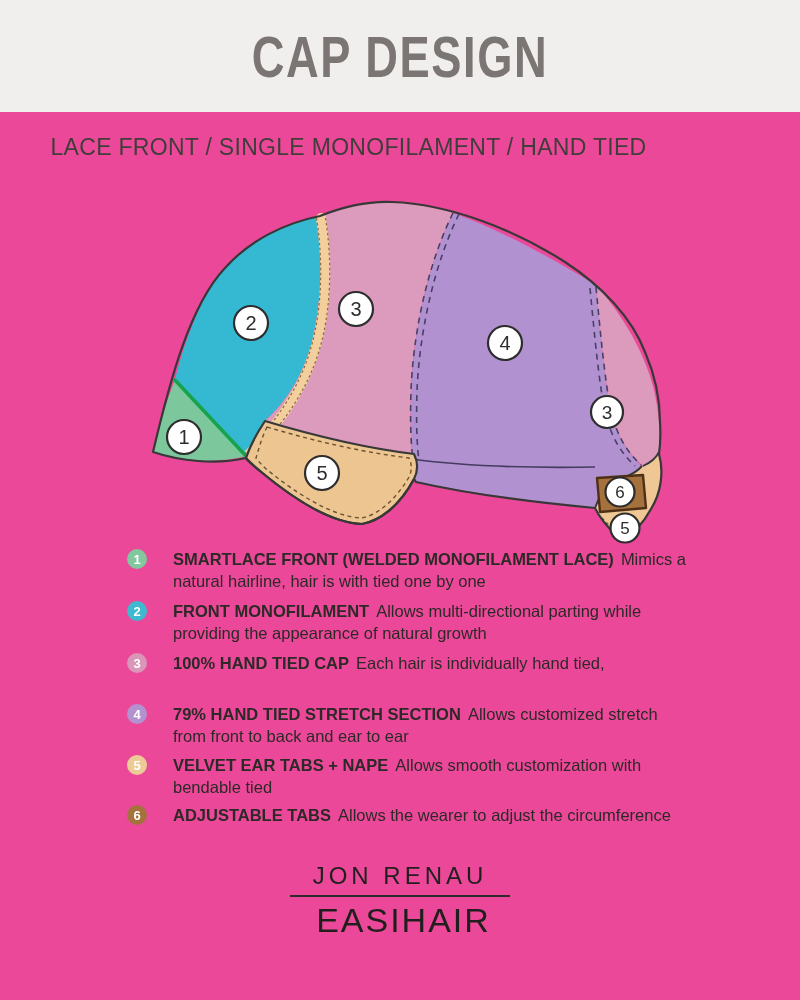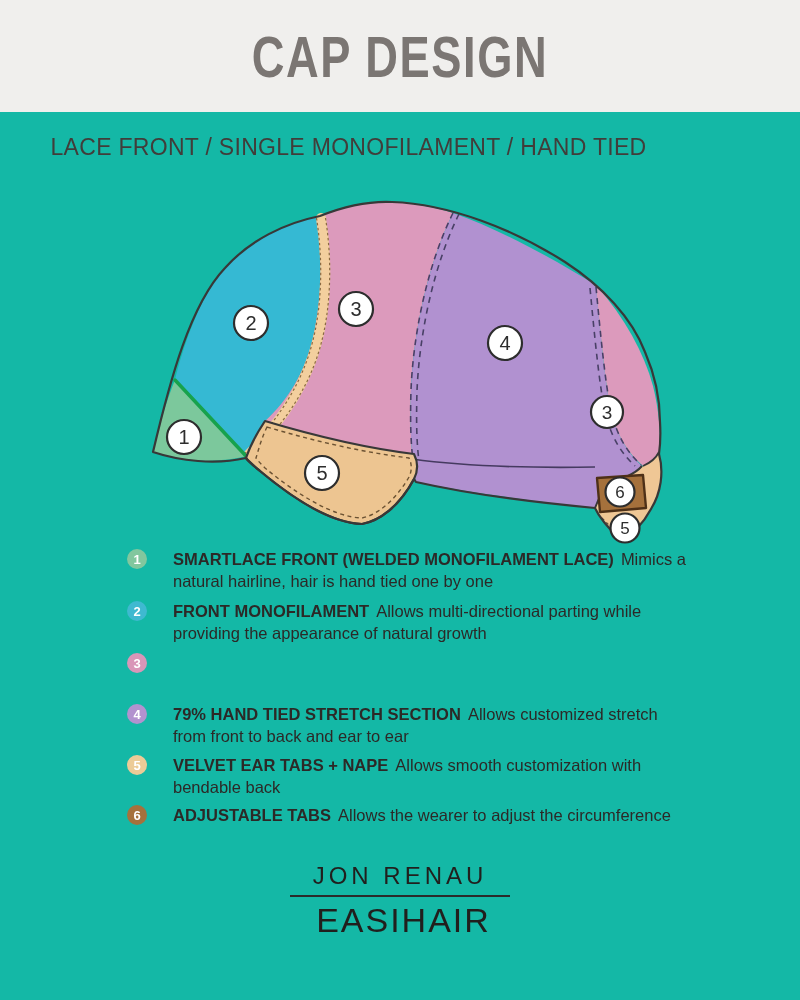--- a/index.html
+++ b/index.html
@@ -1,19 +1,19 @@
 <!DOCTYPE html>
 <html><head>
 <meta charset="utf-8">
 <style>
   * { margin:0; padding:0; box-sizing:border-box; }
   body { background:#ffffff; }
   .page {
     position:relative; width:800px; height:1000px; margin:0 auto;
-    background:#14b8a6; overflow:hidden;
+    background:#ec4899; overflow:hidden;
     font-family:"Liberation Sans", sans-serif;
   }
   .header-band {
     position:absolute; left:0; top:0; width:800px; height:112px;
     background:#f0efed; display:flex; align-items:center; justify-content:center;
   }
   .page-title {
     font-size:58px; font-weight:700; letter-spacing:2px; color:#7b7673;
     transform:scaleX(0.78); transform-origin:center; white-space:nowrap;
   }
@@ -141,41 +141,42 @@
 
   <div class="legend">
 
     <div class="legend-item" style="top:4px">
       <svg class="legend-badge" width="20" height="20" viewBox="0 0 20 20">
         <circle cx="10" cy="10" r="10" fill="#82c79e"></circle>
         <text class="badge-num" x="10" y="14.5" text-anchor="middle">1</text>
       </svg>
       <div class="legend-text">
         <div class="lg-line"><span class="lg-heading">SMARTLACE FRONT (WELDED MONOFILAMENT LACE)</span><span class="lg-desc">Mimics a</span></div>
-        <div class="lg-line lg-desc">natural hairline, hair is hand tied one by one</div>
+        <div class="lg-line lg-desc">natural hairline, hair is with tied one by one</div>
       </div>
     </div>
 
     <div class="legend-item" style="top:56px">
       <svg class="legend-badge" width="20" height="20" viewBox="0 0 20 20">
         <circle cx="10" cy="10" r="10" fill="#3fb9d0"></circle>
         <text class="badge-num" x="10" y="14.5" text-anchor="middle">2</text>
       </svg>
       <div class="legend-text">
         <div class="lg-line"><span class="lg-heading">FRONT MONOFILAMENT</span><span class="lg-desc">Allows multi-directional parting while</span></div>
         <div class="lg-line lg-desc">providing the appearance of natural growth</div>
       </div>
     </div>
 
     <div class="legend-item" style="top:108px">
       <svg class="legend-badge" width="20" height="20" viewBox="0 0 20 20">
         <circle cx="10" cy="10" r="10" fill="#d996b8"></circle>
         <text class="badge-num" x="10" y="14.5" text-anchor="middle">3</text>
       </svg>
       <div class="legend-text">
+        <div class="lg-line"><span class="lg-heading">100% HAND TIED CAP</span><span class="lg-desc">Each hair is individually hand tied,</span></div>
       </div>
     </div>
 
     <div class="legend-item" style="top:159px">
       <svg class="legend-badge" width="20" height="20" viewBox="0 0 20 20">
         <circle cx="10" cy="10" r="10" fill="#b292cf"></circle>
         <text class="badge-num" x="10" y="14.5" text-anchor="middle">4</text>
       </svg>
       <div class="legend-text">
         <div class="lg-line"><span class="lg-heading">79% HAND TIED STRETCH SECTION</span><span class="lg-desc">Allows customized stretch</span></div>
@@ -183,21 +184,21 @@
       </div>
     </div>
 
     <div class="legend-item" style="top:210px">
       <svg class="legend-badge" width="20" height="20" viewBox="0 0 20 20">
         <circle cx="10" cy="10" r="10" fill="#eccb97"></circle>
         <text class="badge-num" x="10" y="14.5" text-anchor="middle">5</text>
       </svg>
       <div class="legend-text">
         <div class="lg-line"><span class="lg-heading">VELVET EAR TABS + NAPE</span><span class="lg-desc">Allows smooth customization with</span></div>
-        <div class="lg-line lg-desc">bendable back</div>
+        <div class="lg-line lg-desc">bendable tied</div>
       </div>
     </div>
 
     <div class="legend-item" style="top:260px">
       <svg class="legend-badge" width="20" height="20" viewBox="0 0 20 20">
         <circle cx="10" cy="10" r="10" fill="#a5713c"></circle>
         <text class="badge-num" x="10" y="14.5" text-anchor="middle">6</text>
       </svg>
       <div class="legend-text">
         <div class="lg-line"><span class="lg-heading">ADJUSTABLE TABS</span><span class="lg-desc">Allows the wearer to adjust the circumference</span></div>

